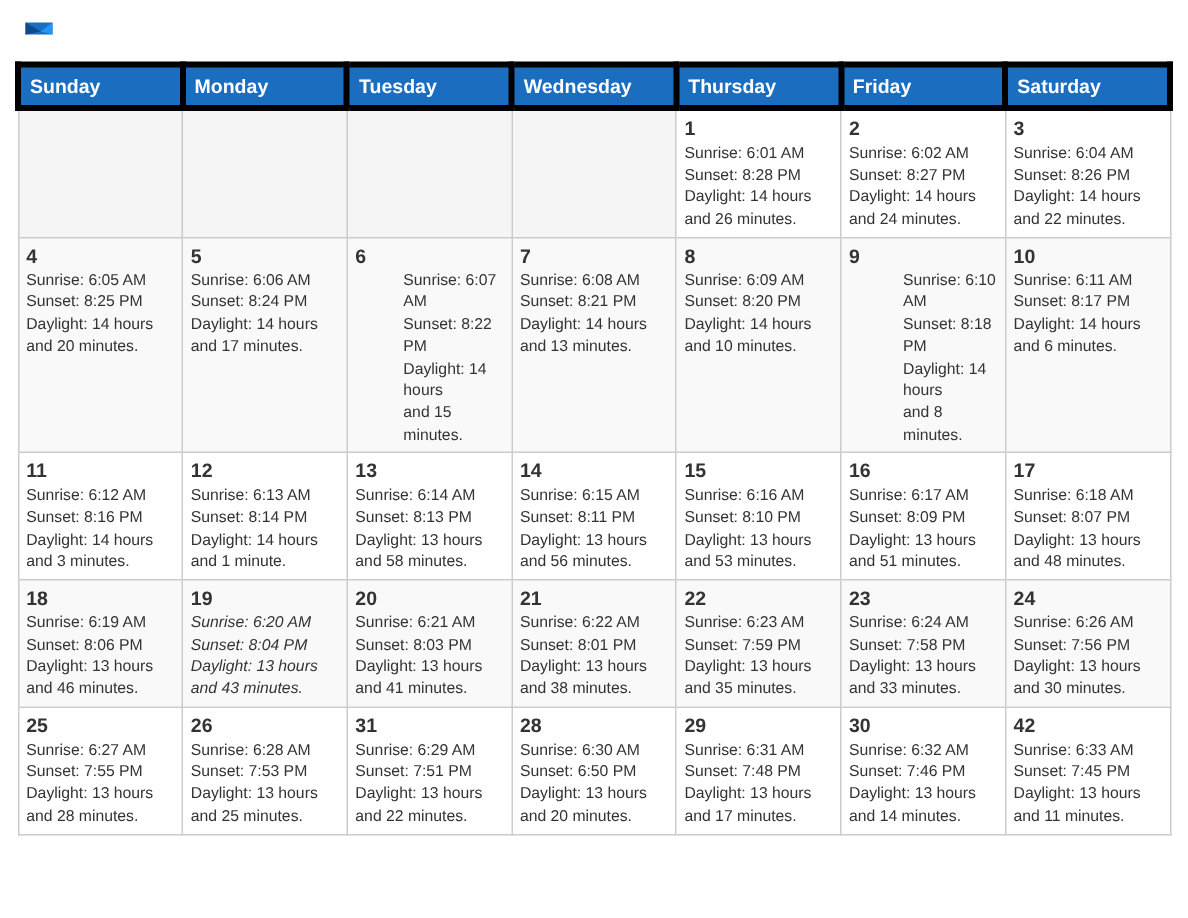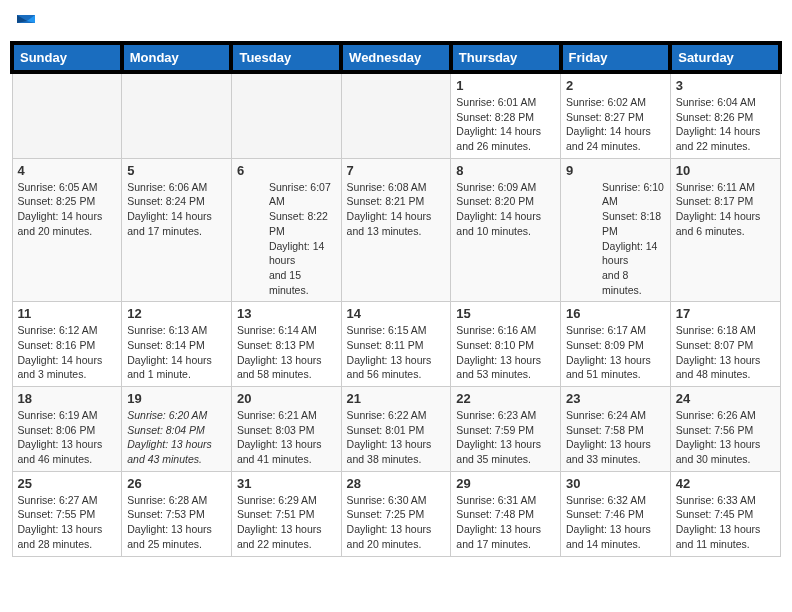--- a/index.html
+++ b/index.html
@@ -322,21 +322,21 @@
         <td>
           <span class="day-number">31</span>
           <div class="day-info" style="white-space: pre-line;">Sunrise: 6:29 AM
 Sunset: 7:51 PM
 Daylight: 13 hours
 and 22 minutes.</div>
         </td>
         <td>
           <span class="day-number">28</span>
           <div class="day-info" style="white-space: pre-line;">Sunrise: 6:30 AM
-Sunset: 7:25 PM
+Sunset: 6:50 PM
 Daylight: 13 hours
 and 20 minutes.</div>
         </td>
         <td>
           <span class="day-number">29</span>
           <div class="day-info" style="white-space: pre-line;">Sunrise: 6:31 AM
 Sunset: 7:48 PM
 Daylight: 13 hours
 and 17 minutes.</div>
         </td>

